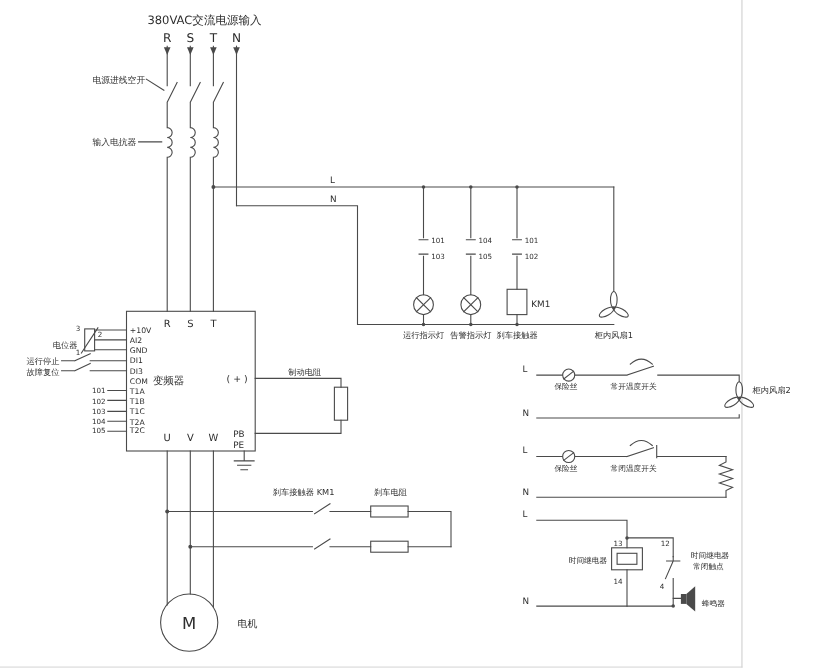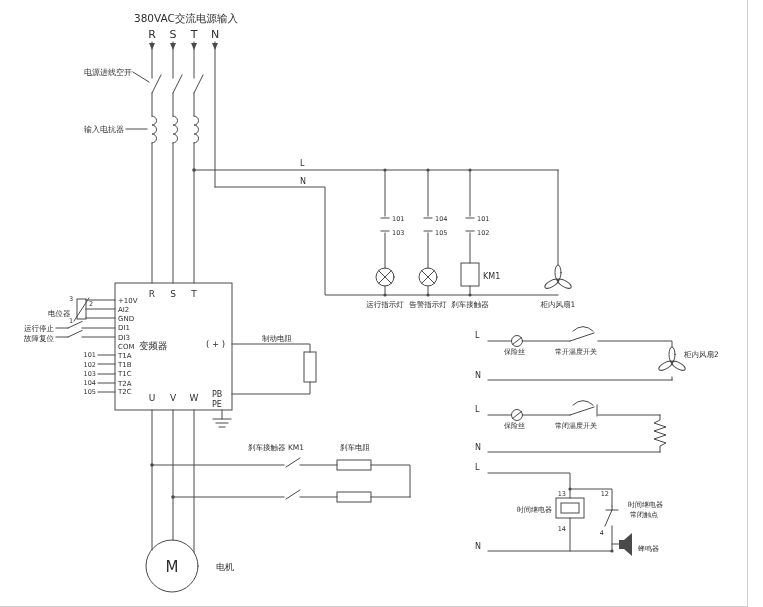--- a/index.html
+++ b/index.html
@@ -1,16 +1,16 @@
 <!DOCTYPE html>
 <html><head>
 <meta charset="utf-8">
 <style>
   html,body{margin:0;padding:0;background:#ffffff;}
-  .page{width:748px;height:607px;position:relative;background:#fff;
+  .page{width:675px;height:607px;position:relative;background:#fff;
         border-right:1px solid #cfcfcf;border-bottom:1px solid #cfcfcf;box-sizing:border-box;}
   svg{display:block;}
   .w{stroke:#4a4a4a;stroke-width:1;fill:none;stroke-linecap:square;}
   .t{font-family:"DejaVu Sans","Liberation Sans",sans-serif;fill:#2e2e2e;stroke:none;}
   .dot{fill:#4a4a4a;stroke:none;}
   .fill{fill:#4a4a4a;stroke:none;}
   .mid{text-anchor:middle;}
   .end{text-anchor:end;}
   .f65{font-size:6.5px}.f7{font-size:7px}.f75{font-size:7.5px}.f8{font-size:8px}
   .f85{font-size:8.5px}.f9{font-size:9px}.f95{font-size:9.5px}

